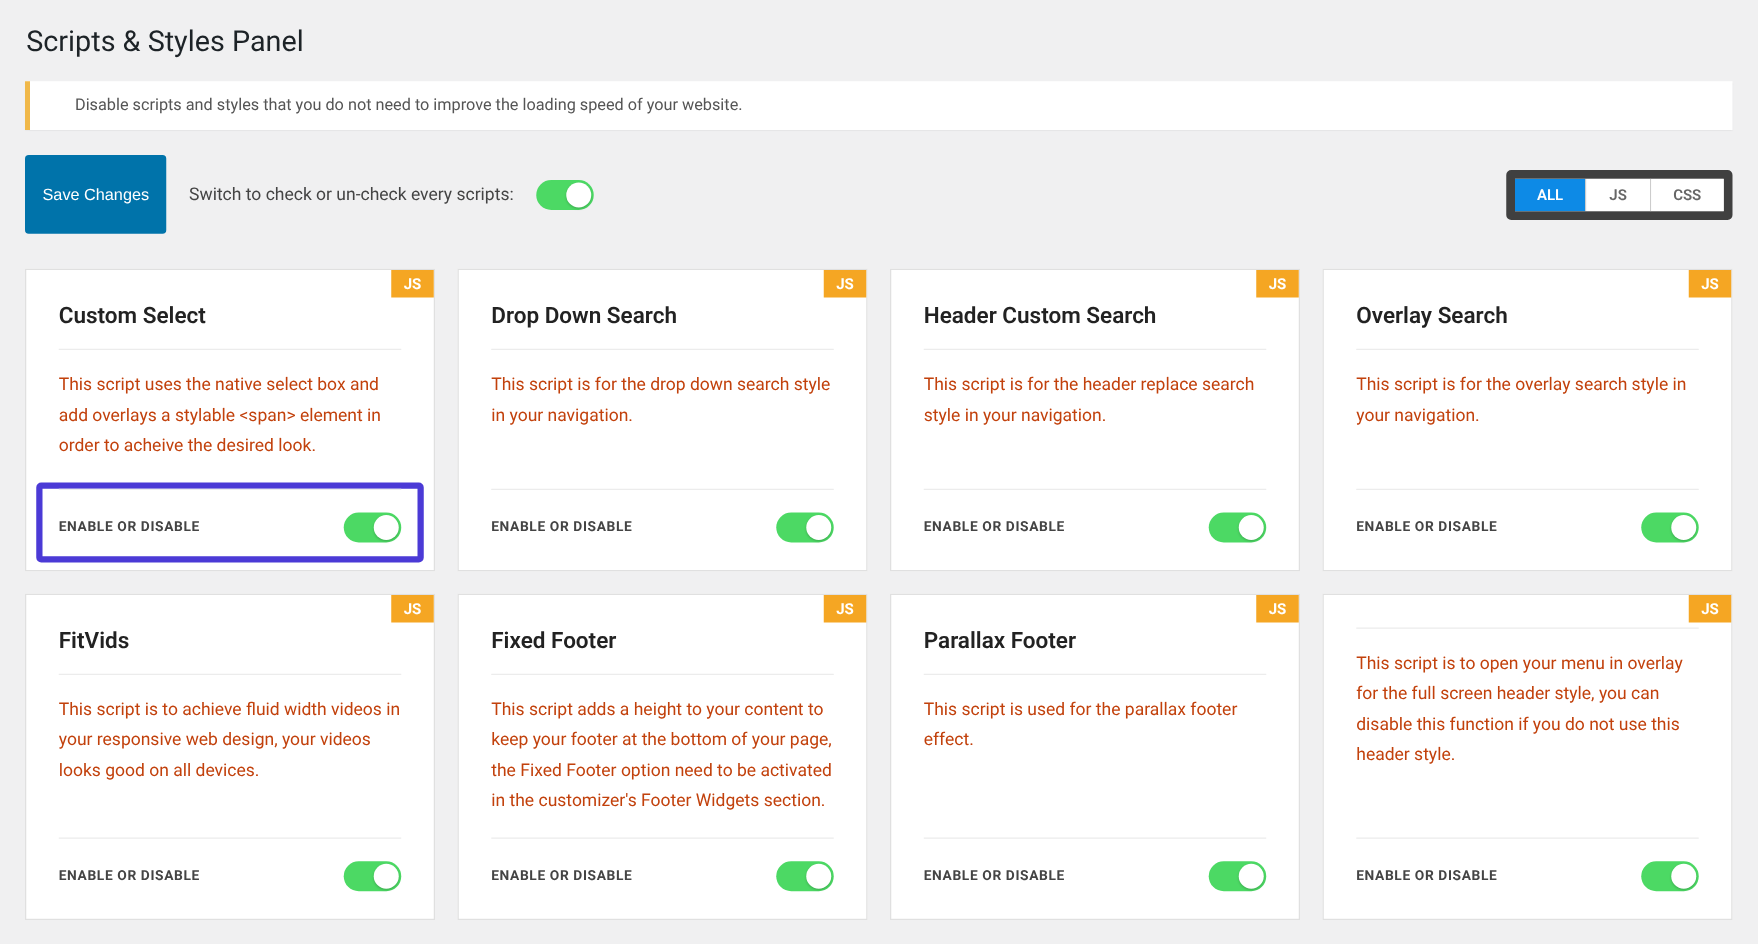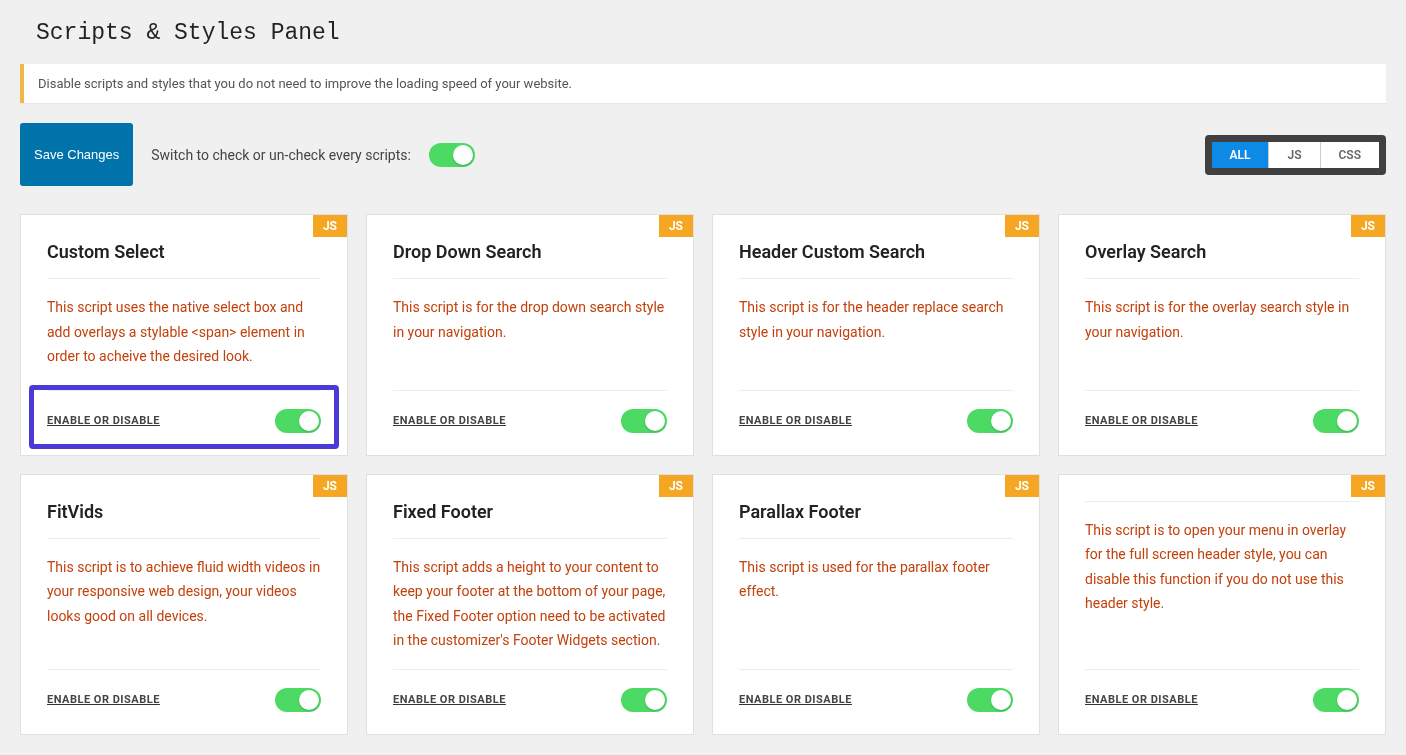--- a/index.html
+++ b/index.html
@@ -7,27 +7,26 @@
       font-family: -apple-system, BlinkMacSystemFont, "Segoe UI", Roboto, "Helvetica Neue", Arial, sans-serif;
       background: #f0f0f1;
       color: #333;
       padding: 20px;
     }
     .page-title {
       font-size: 23px;
       font-weight: 400;
       color: #1d2327;
       margin-bottom: 18px;
-      margin-left: 16px;
-      font-family: Liberation Mono, monospace;
+      margin-left: 1px;
     }
     .notice-bar {
       background: #fff;
       border-left: 4px solid #f0b849;
-      padding: 12px 14px;
+      padding: 12px 36px;
       margin-bottom: 20px;
       font-size: 13px;
       color: #555;
       box-shadow: 0 1px 1px rgba(0,0,0,0.04);
     }
     .toolbar {
       display: flex;
       align-items: center;
       justify-content: space-between;
       margin-bottom: 28px;
@@ -132,21 +131,20 @@
       color: #c2410c;
       flex-grow: 1;
       margin-bottom: 16px;
     }
     .card-footer {
       border-top: 1px solid #ececec;
       padding-top: 18px;
       display: flex;
       align-items: center;
       justify-content: space-between;
-      text-decoration: underline;
     }
     .card-footer-label {
       font-size: 11px;
       font-weight: 700;
       letter-spacing: 0.5px;
       color: #444;
     }
     .highlighted .card-footer-wrap {
       border: 5px solid #4b3ad6;
       margin: 0 -18px -16px -18px;

